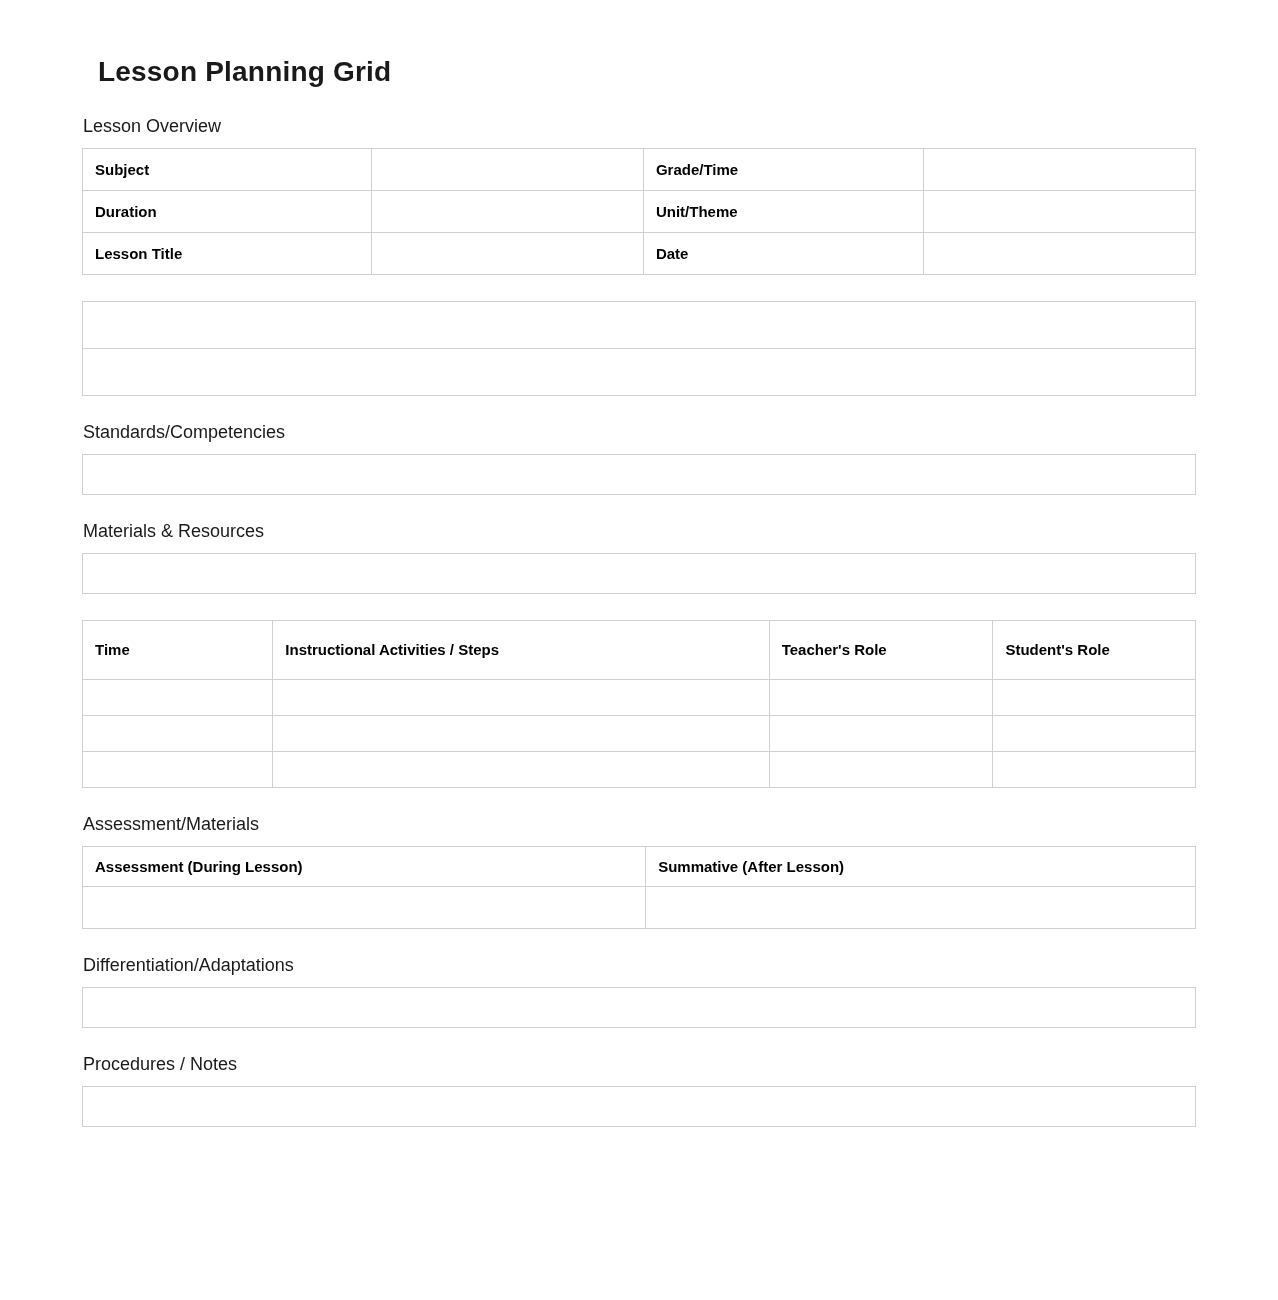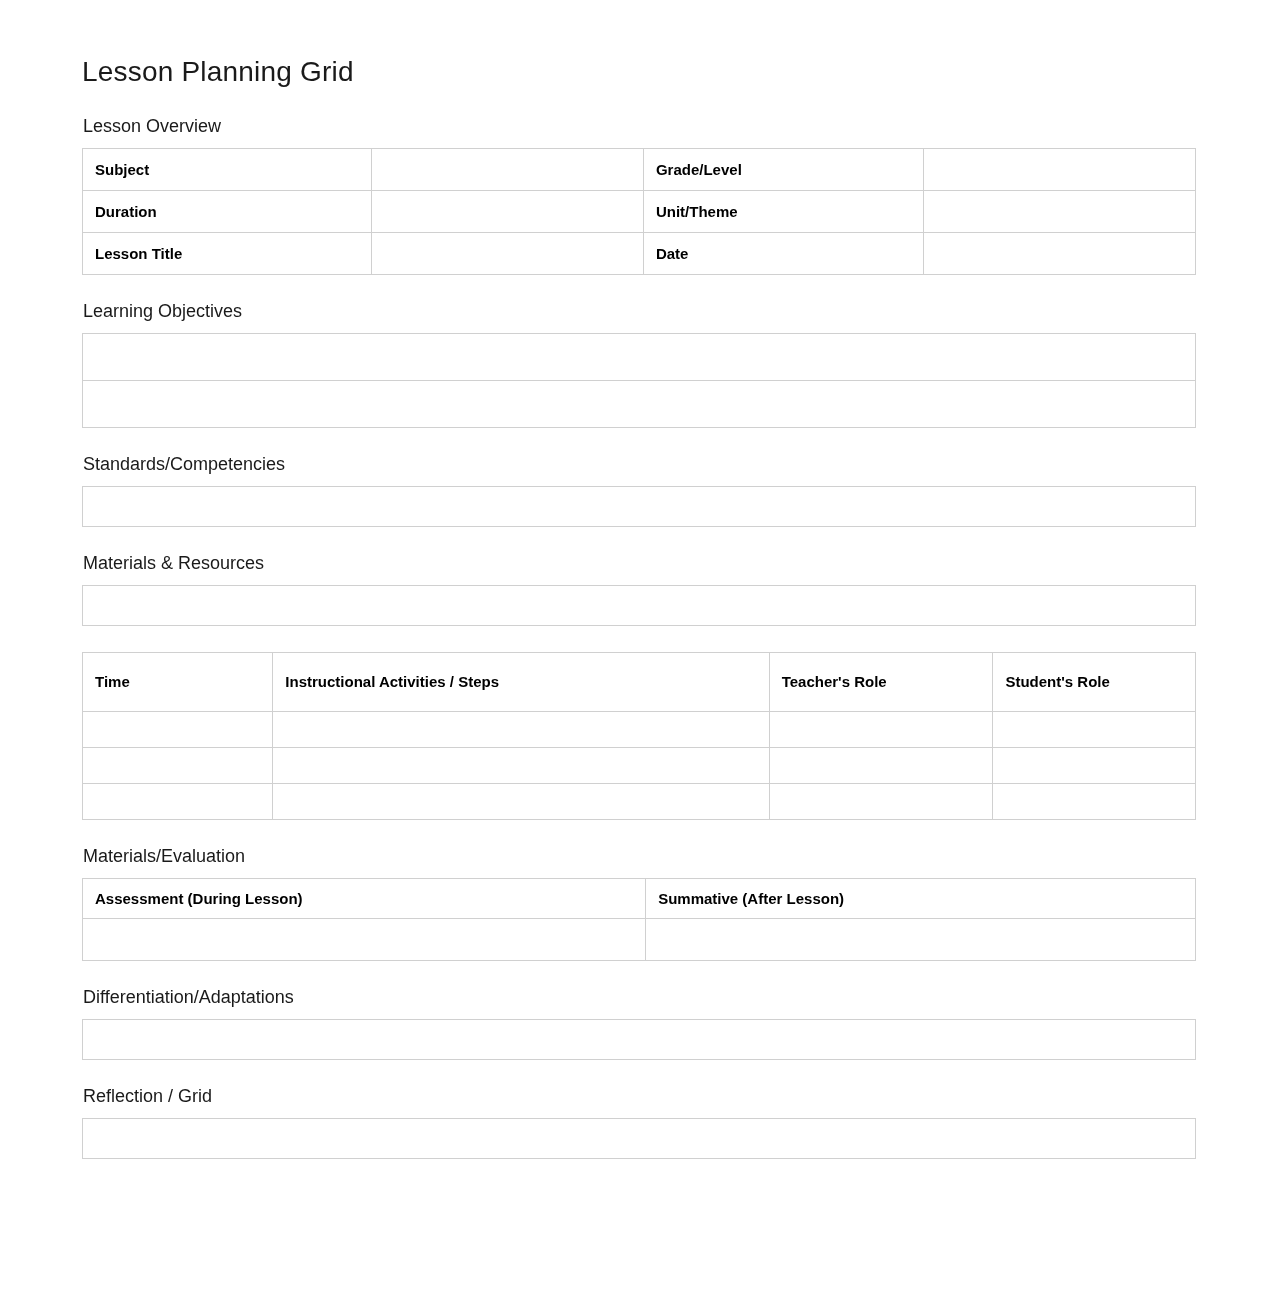--- a/index.html
+++ b/index.html
@@ -7,23 +7,23 @@
   html, body { background: var(--background, #ffffff); }
   body {
     margin: 0;
     width: 1278px;
     padding: 56px 82px 60px 82px;
     font-family: "Liberation Sans", sans-serif;
     color: var(--heading_text, #1a1a1a);
   }
   h1 {
     font-size: 28px;
-    font-weight: 400;
+    font-weight: 700;
     line-height: 32px;
-    margin: 0 0 28px 0;
+    margin: 0 0 28px 16px;
     letter-spacing: 0.2px;
   }
   h2 {
     font-size: 18px;
     font-weight: 400;
     line-height: 21px;
     margin: 0 0 11px 1px;
   }
   section { margin: 0 0 26px 0; }
   table {
@@ -66,41 +66,40 @@
     <colgroup>
       <col style="width:26%">
         <col style="width:24.4%">
         <col style="width:25.2%">
         <col style="width:24.4%">
     </colgroup>
     <tbody>
       <tr>
         <td class="label-cell">Subject</td>
         <td></td>
-        <td class="label-cell">Grade/Level</td>
+        <td class="label-cell">Grade/Time</td>
         <td></td>
       </tr>
       <tr>
         <td class="label-cell">Duration</td>
         <td></td>
         <td class="label-cell">Unit/Theme</td>
         <td></td>
       </tr>
       <tr>
         <td class="label-cell">Lesson Title</td>
         <td></td>
         <td class="label-cell">Date</td>
         <td></td>
       </tr>
     </tbody>
   </table>
 </section>
 
 <section>
-  <h2>Learning Objectives</h2>
   <table class="objectives-table">
     <tbody>
       <tr>
         <td></td>
       </tr>
       <tr>
         <td></td>
       </tr>
     </tbody>
   </table>
@@ -149,21 +148,21 @@
         <td></td>
         <td></td>
         <td></td>
         <td></td>
       </tr>
     </tbody>
   </table>
 </section>
 
 <section>
-  <h2>Materials/Evaluation</h2>
+  <h2>Assessment/Materials</h2>
   <table class="assessment-table">
     <colgroup>
       <col style="width:50.6%">
         <col style="width:49.4%">
     </colgroup>
     <thead>
       <tr>
         <th>Assessment (During Lesson)</th>
         <th>Summative (After Lesson)</th>
       </tr>
@@ -176,15 +175,15 @@
     </tbody>
   </table>
 </section>
 
 <section>
   <h2>Differentiation/Adaptations</h2>
   <div class="empty-box"></div>
 </section>
 
 <section>
-  <h2>Reflection / Grid</h2>
+  <h2>Procedures / Notes</h2>
   <div class="empty-box"></div>
 </section>
 
 </body></html>

